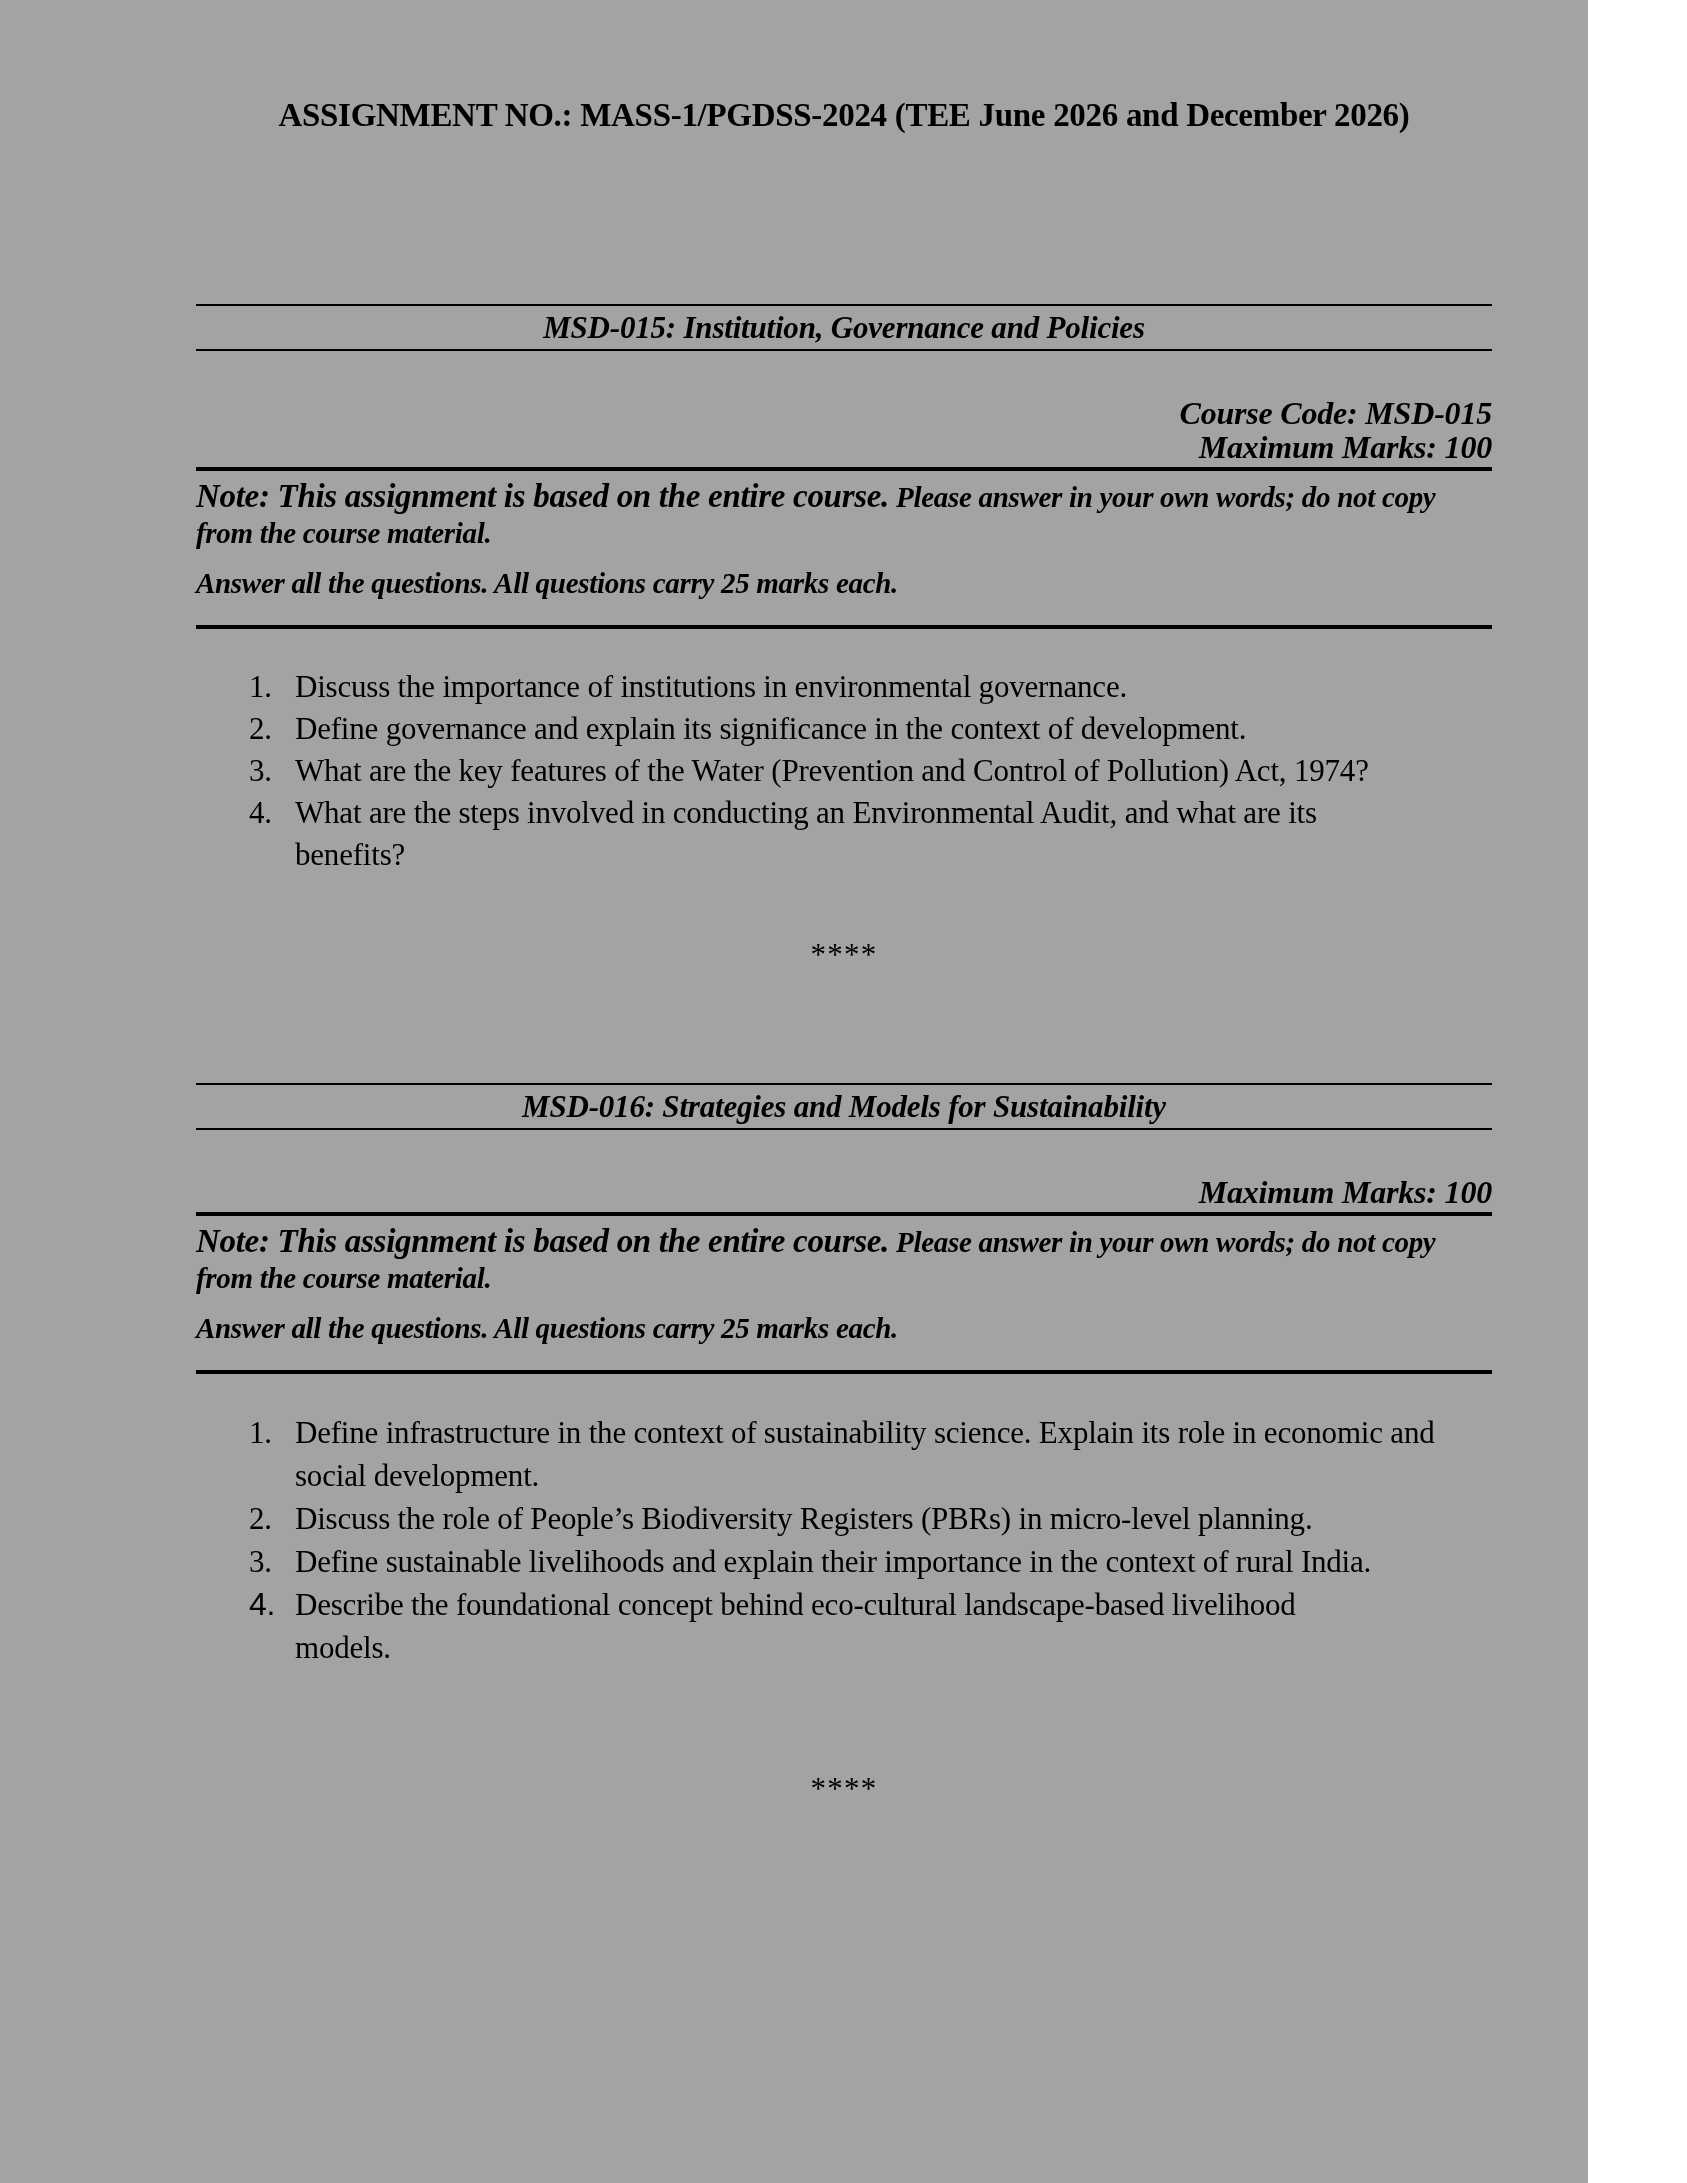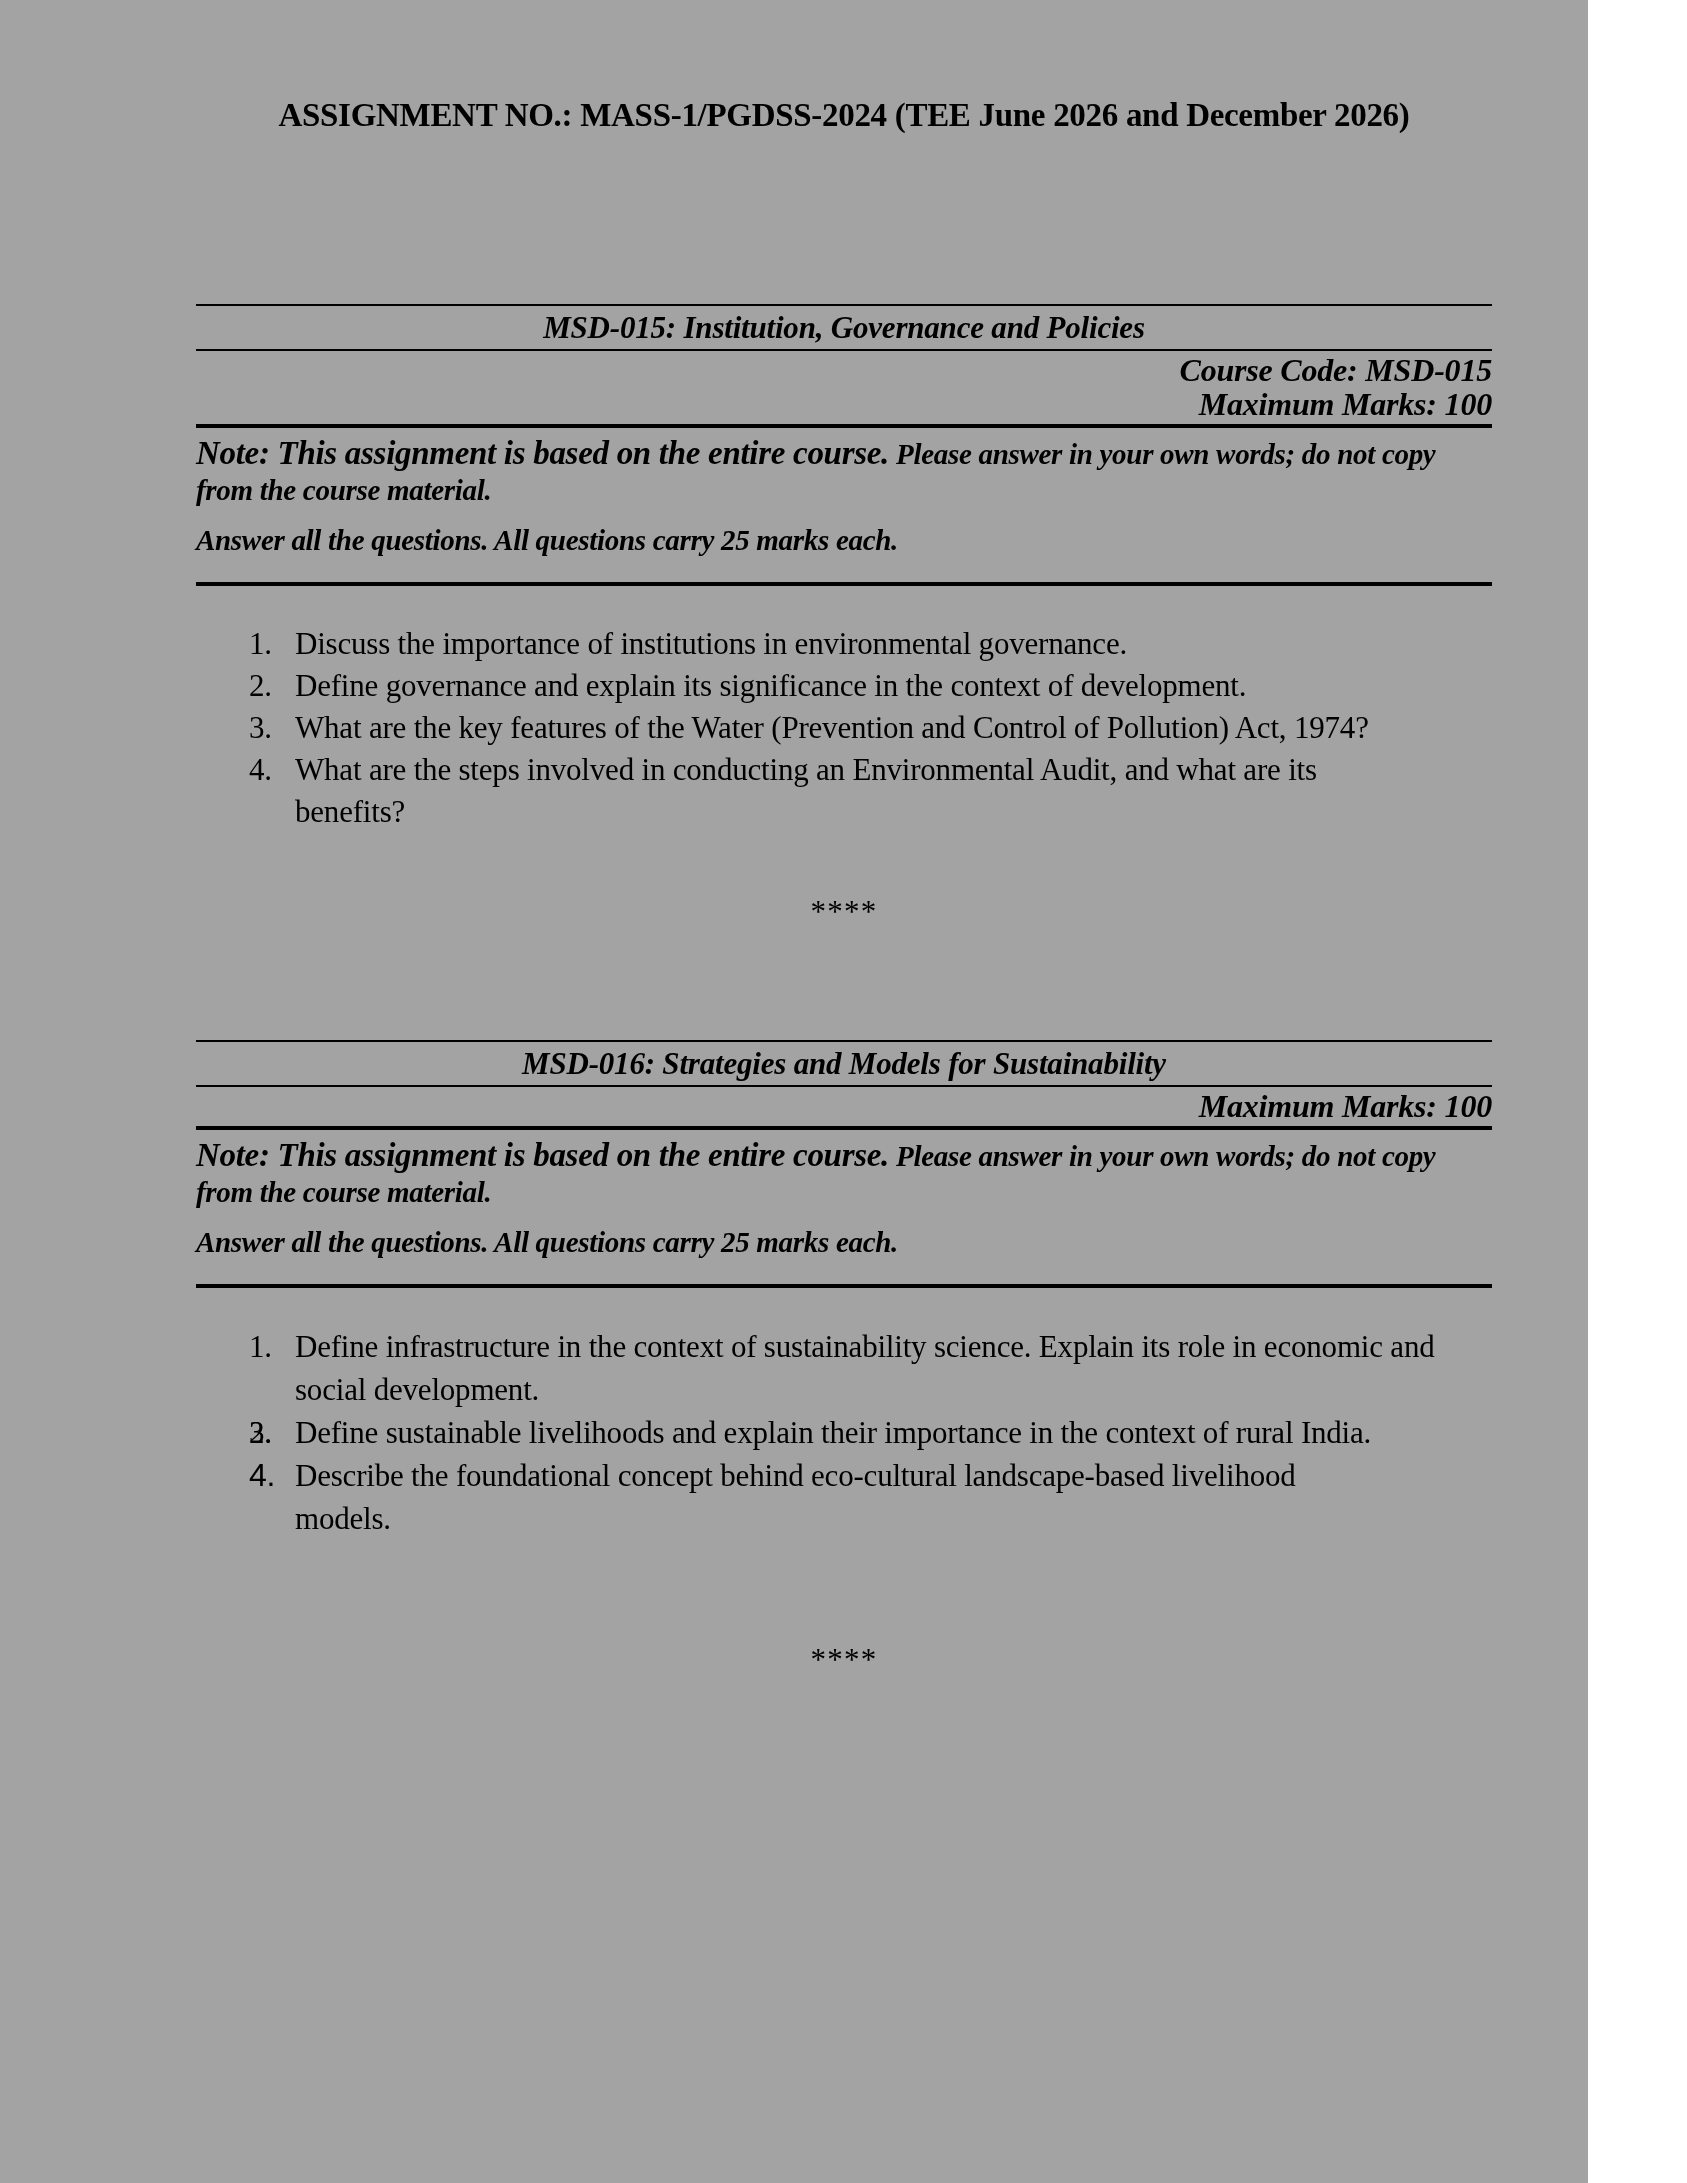--- a/index.html
+++ b/index.html
@@ -42,20 +42,21 @@
     letter-spacing:-0.2px;
   }
   .box-meta {
     text-align:right;
     font-weight:bold;
     font-size:32px;
     line-height:34px;
     padding:2px 0 3.3px 0;
     border-bottom:4px solid #000;
     letter-spacing:-0.2px;
+    margin-top:43px;
   }
   .box-note {
     border-bottom:4.6px solid #000;
     padding:6.6px 0 24px 0;
     font-weight:bold;
     letter-spacing:-0.3px;
   }
   .note-p { font-size:29px; line-height:36px; }
   .note-lead { font-size:33px; }
   .note-rest { font-size:29px; }
@@ -134,21 +135,21 @@
           <div>Maximum Marks: 100</div>
         </div>
         <div class="box-note">
           <p class="note-p"><span class="note-lead">Note: This assignment is based on the entire course.</span><span class="note-rest"> Please answer in your own words; do not copy from the course material.</span></p>
           <p class="note-answer">Answer all the questions. All questions carry 25 marks each.</p>
         </div>
       </div>
 
       <ol class="questions">
         <li><span class="q-num">1.</span><span class="q-text-block">Define infrastructure in the context of sustainability science. Explain its role in economic and social development.</span></li>
-        <li><span class="q-num">2.</span></li>
+        <li><span class="q-num">2.</span><span class="q-text-block">Discuss the role of People’s Biodiversity Registers (PBRs) in micro-level planning.</span></li>
         <li><span class="q-num">3.</span><span class="q-text-block">Define sustainable livelihoods and explain their importance in the context of rural India.</span></li>
         <li class="q-alt wrap-s2q4"><span class="q-num">4.</span><span class="q-text-block">Describe the foundational concept behind eco-cultural landscape-based livelihood models.</span></li>
       </ol>
 
       <div class="separator">****</div>
     </section>
 
   </div>
 </div>
 

